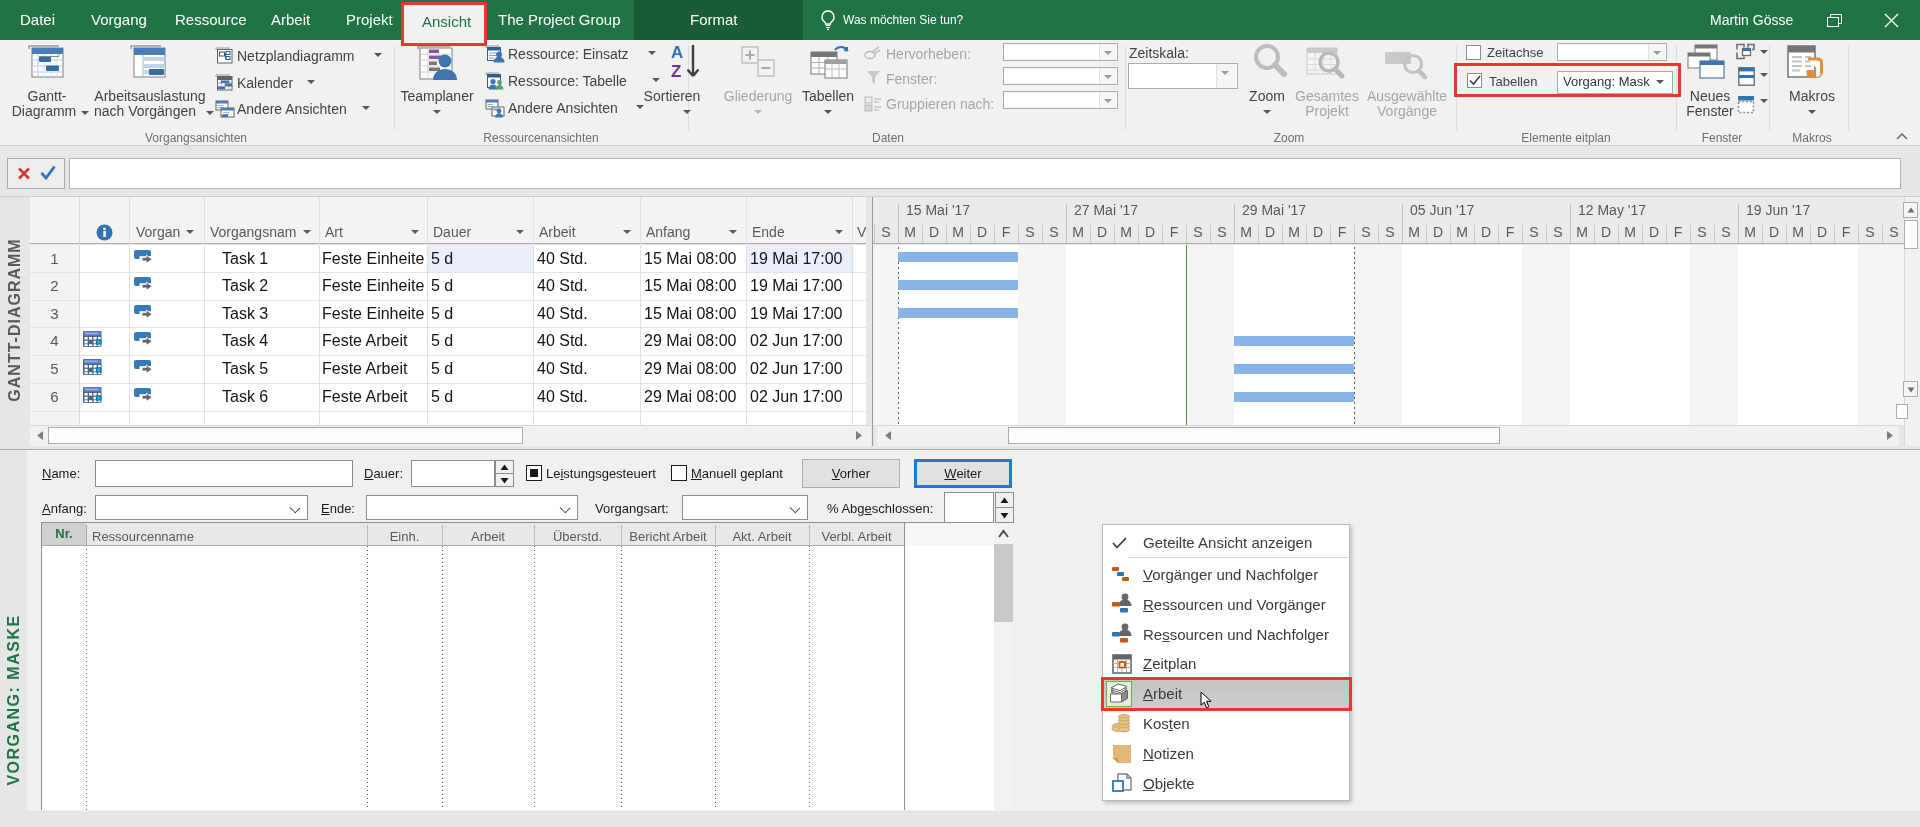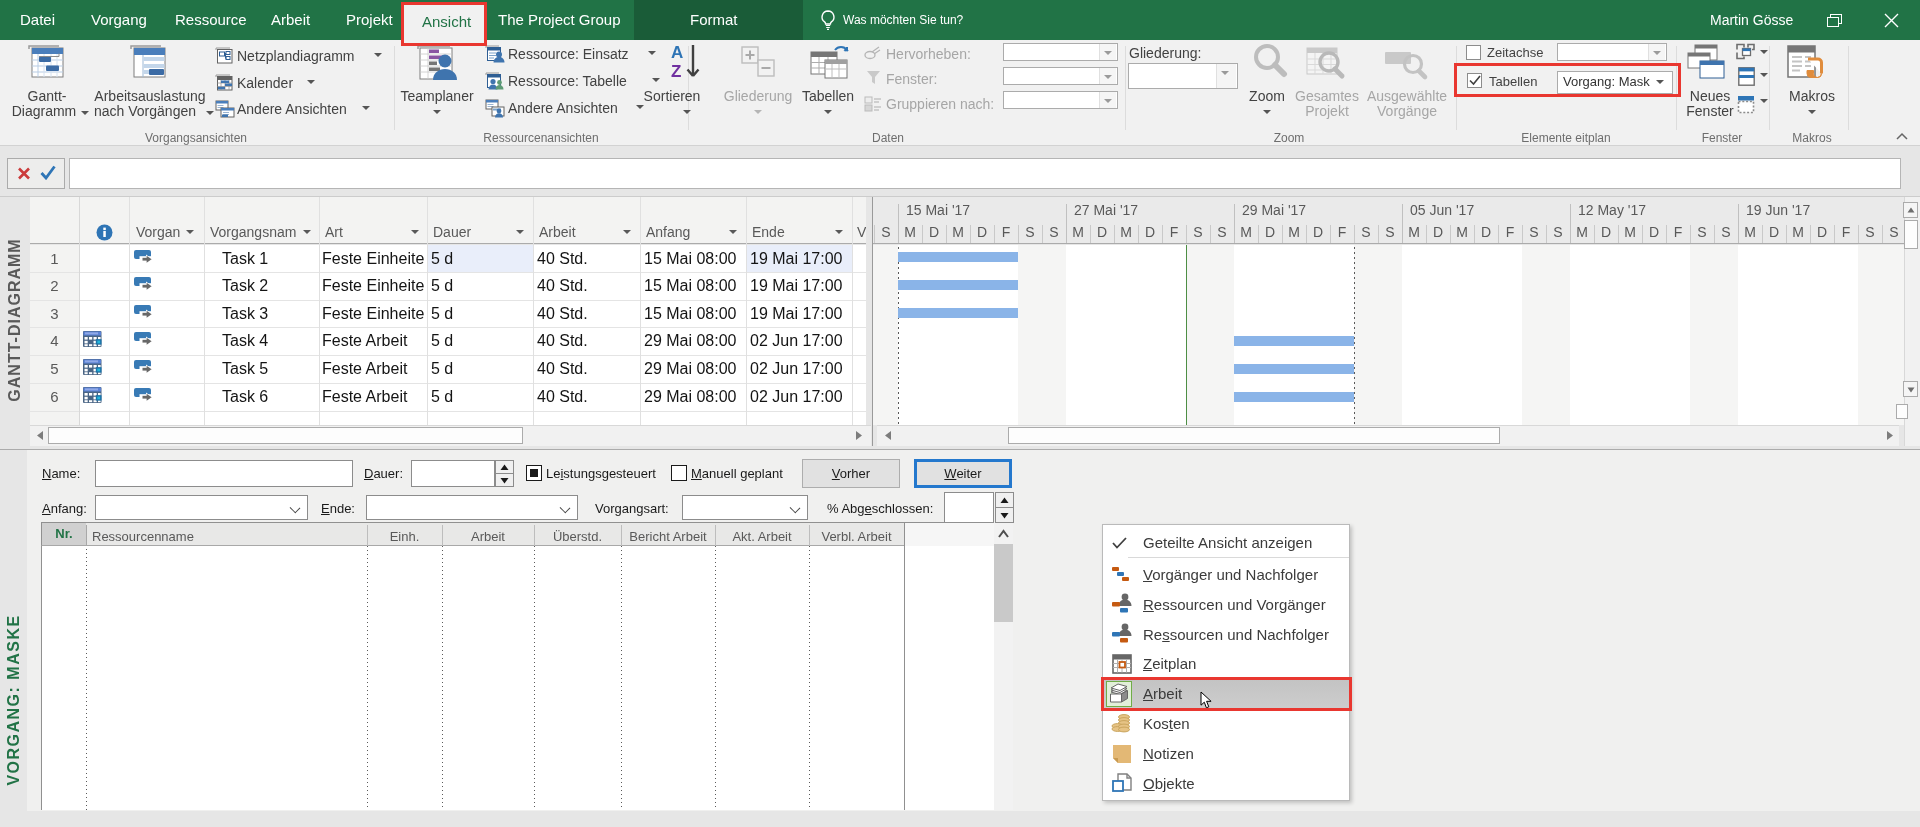--- a/index.html
+++ b/index.html
@@ -247,21 +247,21 @@
     <div class="combo" style="left:1003px;top:43px;width:115px;height:18px">
         <span class="ca"></span>
       </div>
     <div class="combo" style="left:1003px;top:67px;width:115px;height:18px">
         <span class="ca"></span>
       </div>
     <div class="combo" style="left:1003px;top:91px;width:115px;height:18px">
         <span class="ca"></span>
       </div>
 
-    <div class="abs ribsmall" style="left:1129px;top:45px">Gliederung:</div>
+    <div class="abs ribsmall" style="left:1129px;top:45px">Zeitskala:</div>
     <div class="combo" style="left:1128px;top:63px;width:110px;height:26px">
         <span class="ca" style="width:20px"></span>
       </div>
     <svg class="abs" style="left:1250px;top:42px" width="38" height="38" viewBox="0 0 38 38">
       <circle cx="17" cy="15" r="11" fill="none" stroke="#bdbdbd" stroke-width="4"></circle>
       <path d="M25 23 L34 32" stroke="#bdbdbd" stroke-width="6" stroke-linecap="round"></path>
     </svg>
     <div class="abs riblbl" style="left:1267px;top:89px;transform:translateX(-50%)">Zoom</div>
     <span class="darr abs" style="left:1263px;top:110px"></span>
     <svg class="abs" style="left:1306px;top:45px" width="42" height="36" viewBox="0 0 42 36">

